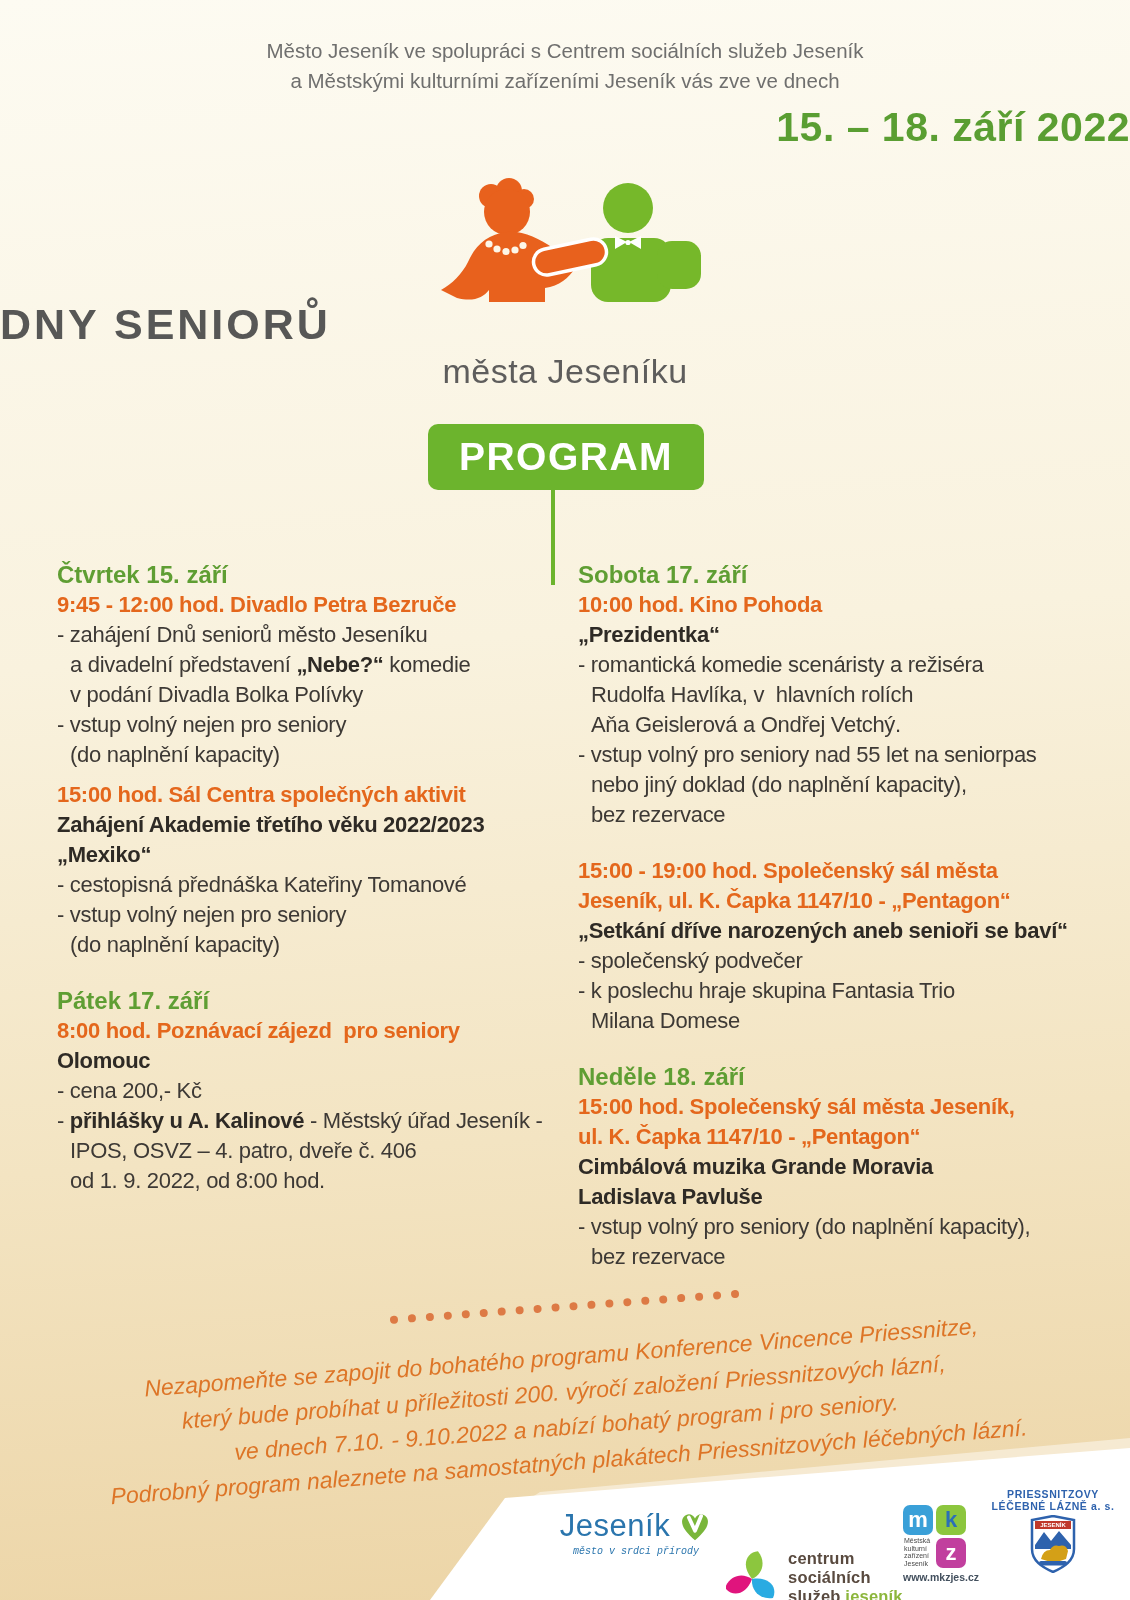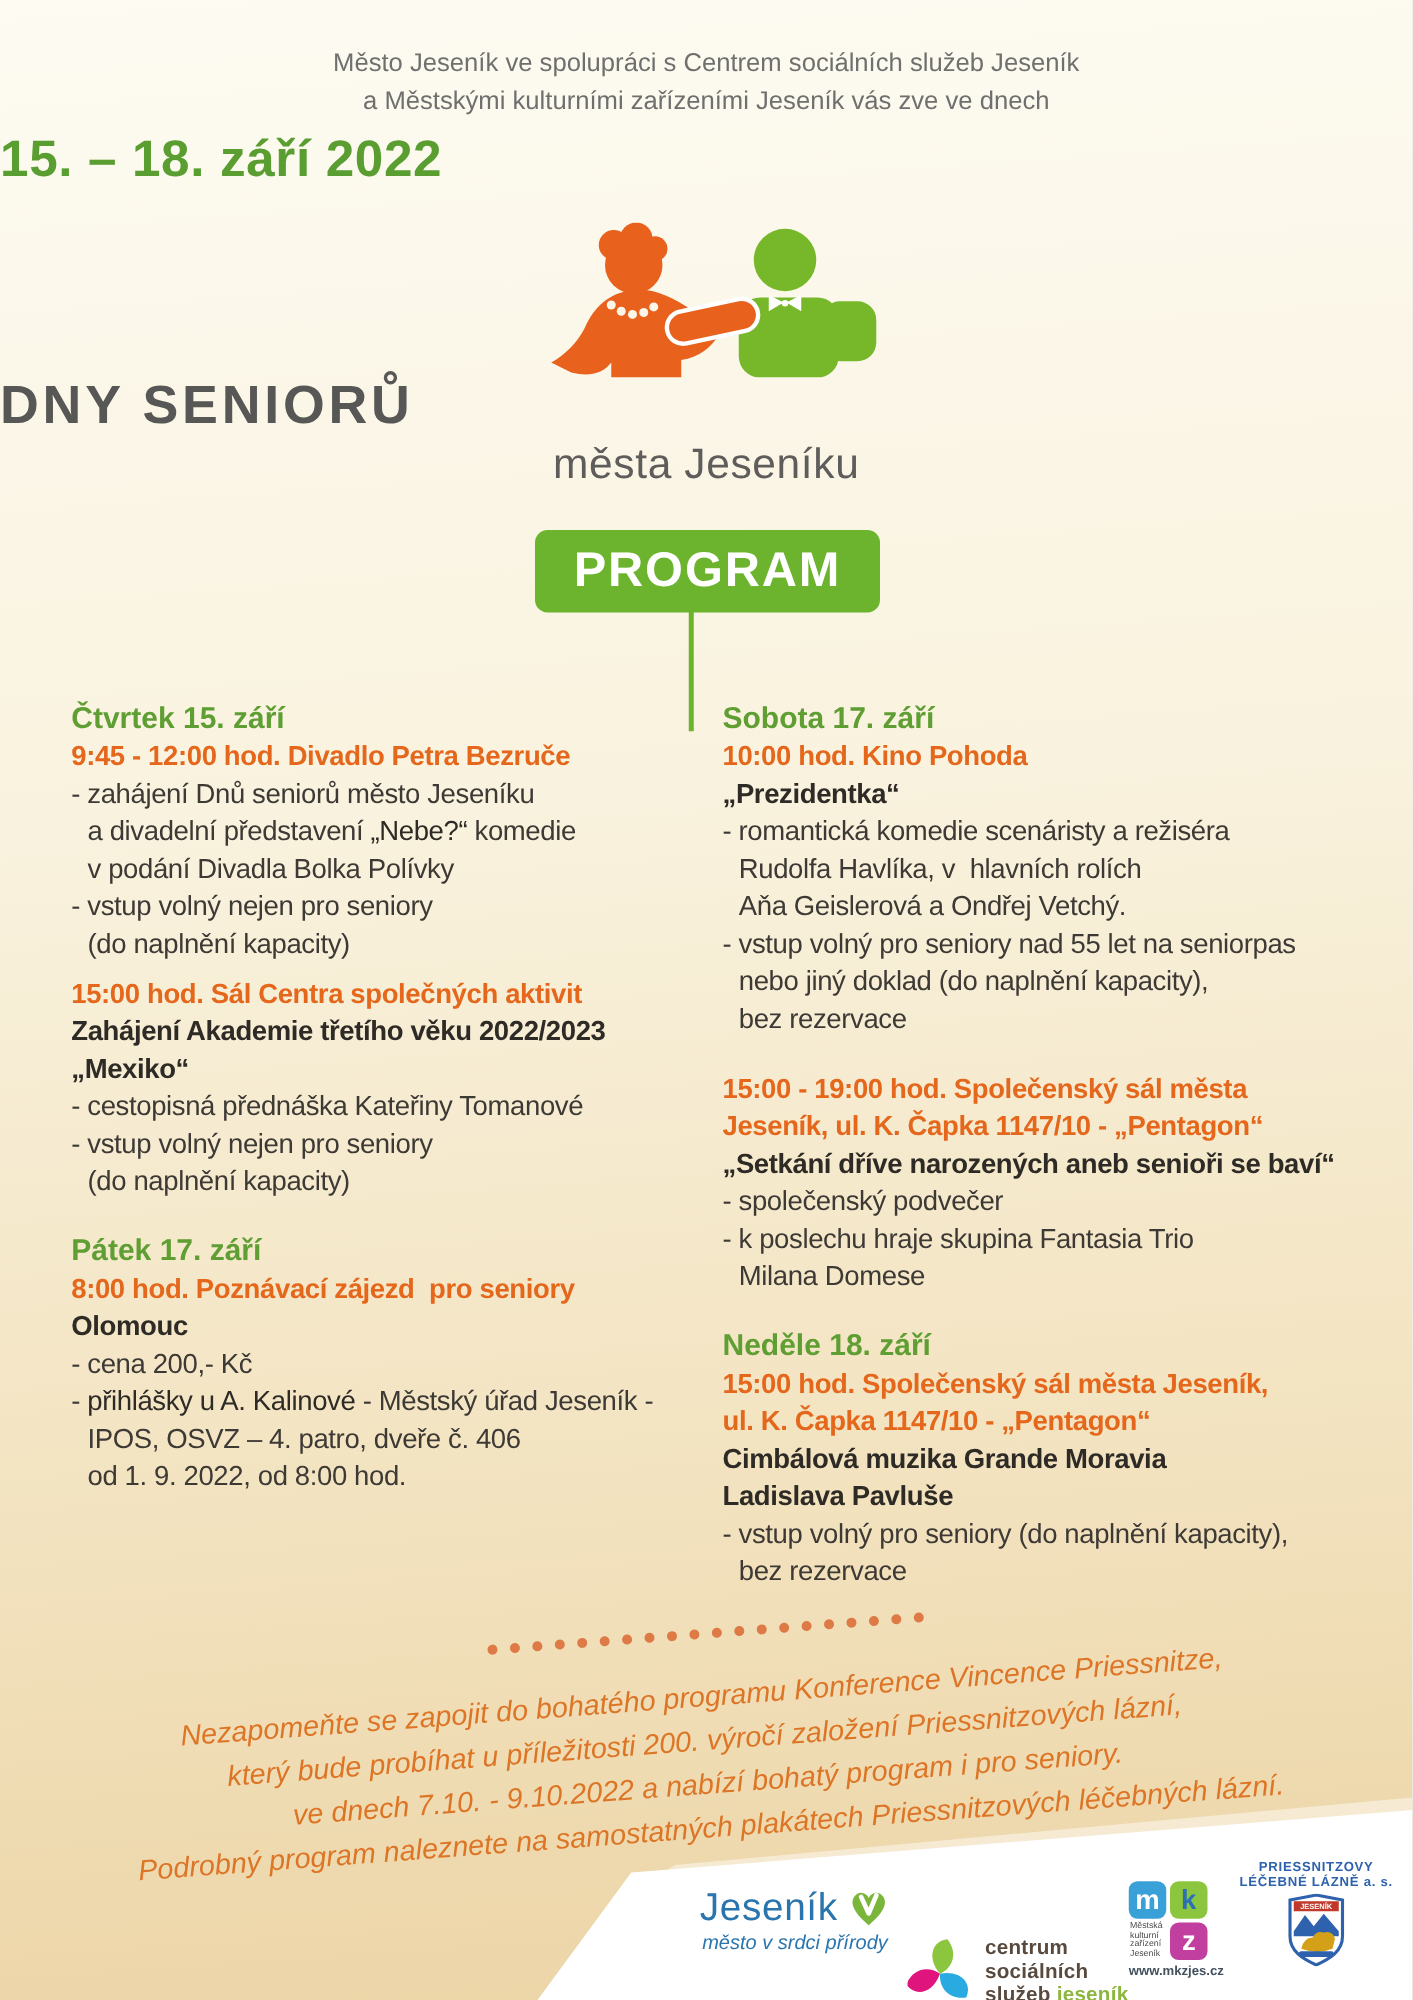--- a/index.html
+++ b/index.html
@@ -5,42 +5,42 @@
   html,body{margin:0;padding:0;background:#e8e8e8;}
   *{box-sizing:border-box;}
   .page{
     position:relative;width:1130px;height:1600px;margin:0 auto;overflow:hidden;
     background:linear-gradient(176deg,#fdfbf2 0%,#f9f2de 40%,#f3e4c2 70%,#ecd4a5 100%);
     font-family:"Liberation Sans",sans-serif;
   }
   
   .header{position:absolute;top:36px;left:0;width:100%;text-align:center;
     color:#6f6f6e;font-size:20.5px;line-height:30px;}
-  .date-heading{position:absolute;top:104px;left:0;width:100%;text-align:left;
+  .date-heading{position:absolute;top:104px;left:0;width:100%;text-align:right;
     color:#5a9e32;font-size:41px;font-weight:bold;letter-spacing:0.5px;}
   
   .couple{position:absolute;top:178px;left:425px;width:280px;height:124px;}
   .brand-title{position:absolute;top:300px;left:0;width:100%;text-align:left;
     color:#575756;font-size:43px;font-weight:bold;letter-spacing:3px;}
   .brand-subtitle{position:absolute;top:352px;left:0;width:100%;text-align:center;
     color:#5e5d5c;font-size:34px;letter-spacing:0.5px;}
   
   .program-badge{position:absolute;top:424px;left:428px;width:276px;height:66px;
     background:#6cb42d;border-radius:10px;color:#ffffff;font-size:39px;font-weight:bold;
     letter-spacing:1.5px;display:flex;align-items:center;justify-content:center;}
   .program-line-down{position:absolute;top:489px;left:551px;width:4px;height:96px;background:#6cb42d;}
   
   #program{position:absolute;top:560px;left:57px;width:1050px;display:flex;}
   .prog-col{display:flex;flex-direction:column;width:521px;}
   .prog-col + .prog-col{margin-left:0px;}
   .pl{white-space:pre;font-size:22px;line-height:30px;color:#3d3935;letter-spacing:-0.3px;}
   .pl-day{font-size:24px;font-weight:bold;color:#5f9e33;letter-spacing:0;}
   .pl-time{font-weight:bold;color:#e4671c;}
   .pl-title{font-weight:bold;color:#2e2a25;}
-  .pl .b{font-weight:normal;color:#2e2a25;}
+  .pl .b{font-weight:bold;color:#2e2a25;}
   .indent{padding-left:13px;}
   .prog-section + .prog-section{margin-top:26px;}
   .prog-col:nth-child(1) .prog-section:nth-child(2){margin-top:10px;}
   .prog-col:nth-child(2) .prog-section:nth-child(3){}
   
   #dots{position:absolute;top:1316px;left:390px;width:340px;display:flex;gap:10px;
     transform:rotate(-4.3deg);transform-origin:left center;}
   .dot{width:8px;height:8px;border-radius:50%;background:#dd7a45;flex:0 0 auto;}
   
   .notice{position:absolute;top:1340px;left:65px;width:1000px;text-align:center;
@@ -48,22 +48,22 @@
     color:#dd7527;font-size:23px;line-height:35px;font-style:italic;}
   
   .footer-glow{position:absolute;left:0;top:0;width:1130px;height:1600px;background:rgba(255,255,255,0.45);
     clip-path:polygon(540px 1492px,1130px 1438px,1130px 1460px,520px 1505px);}
   .footer-band{position:absolute;left:0;top:0;width:1130px;height:1600px;background:#ffffff;
     clip-path:polygon(505px 1498px,1130px 1448px,1130px 1600px,430px 1600px);}
   
   .jesenik-logo{position:absolute;left:556px;top:1508px;width:160px;text-align:center;}
   .jesenik-row{display:flex;align-items:center;justify-content:center;gap:8px;}
   .jesenik-name{color:#2a75ad;font-size:31px;letter-spacing:0.5px;}
-  .jesenik-tagline{color:#2a75ad;font-size:16px;font-style:italic;
-    font-family:Liberation Sans, sans-serif;margin-top:2px;}
+  .jesenik-tagline{color:#2a75ad;font-size:10px;font-style:italic;
+    font-family:Liberation Mono, monospace;margin-top:2px;}
   
   .css-logo{position:absolute;left:726px;top:1512px;display:flex;align-items:center;gap:10px;margin-top:35px;}
   .css-text{font-size:16.5px;line-height:19px;font-weight:bold;color:#594a3f;letter-spacing:0.2px;}
   .css-highlight{color:#8cb63c;}
   
   .mkz-logo{position:absolute;left:903px;top:1505px;width:80px;}
   .mkz-grid{display:grid;grid-template-columns:30px 30px;grid-template-rows:30px 30px;gap:3px;}
   .mkz-cell{border-radius:7px;display:flex;align-items:center;justify-content:center;
     font-weight:bold;font-size:22px;line-height:1;}
   .mkz-m{background:#3aa0d8;color:#ffffff;}

